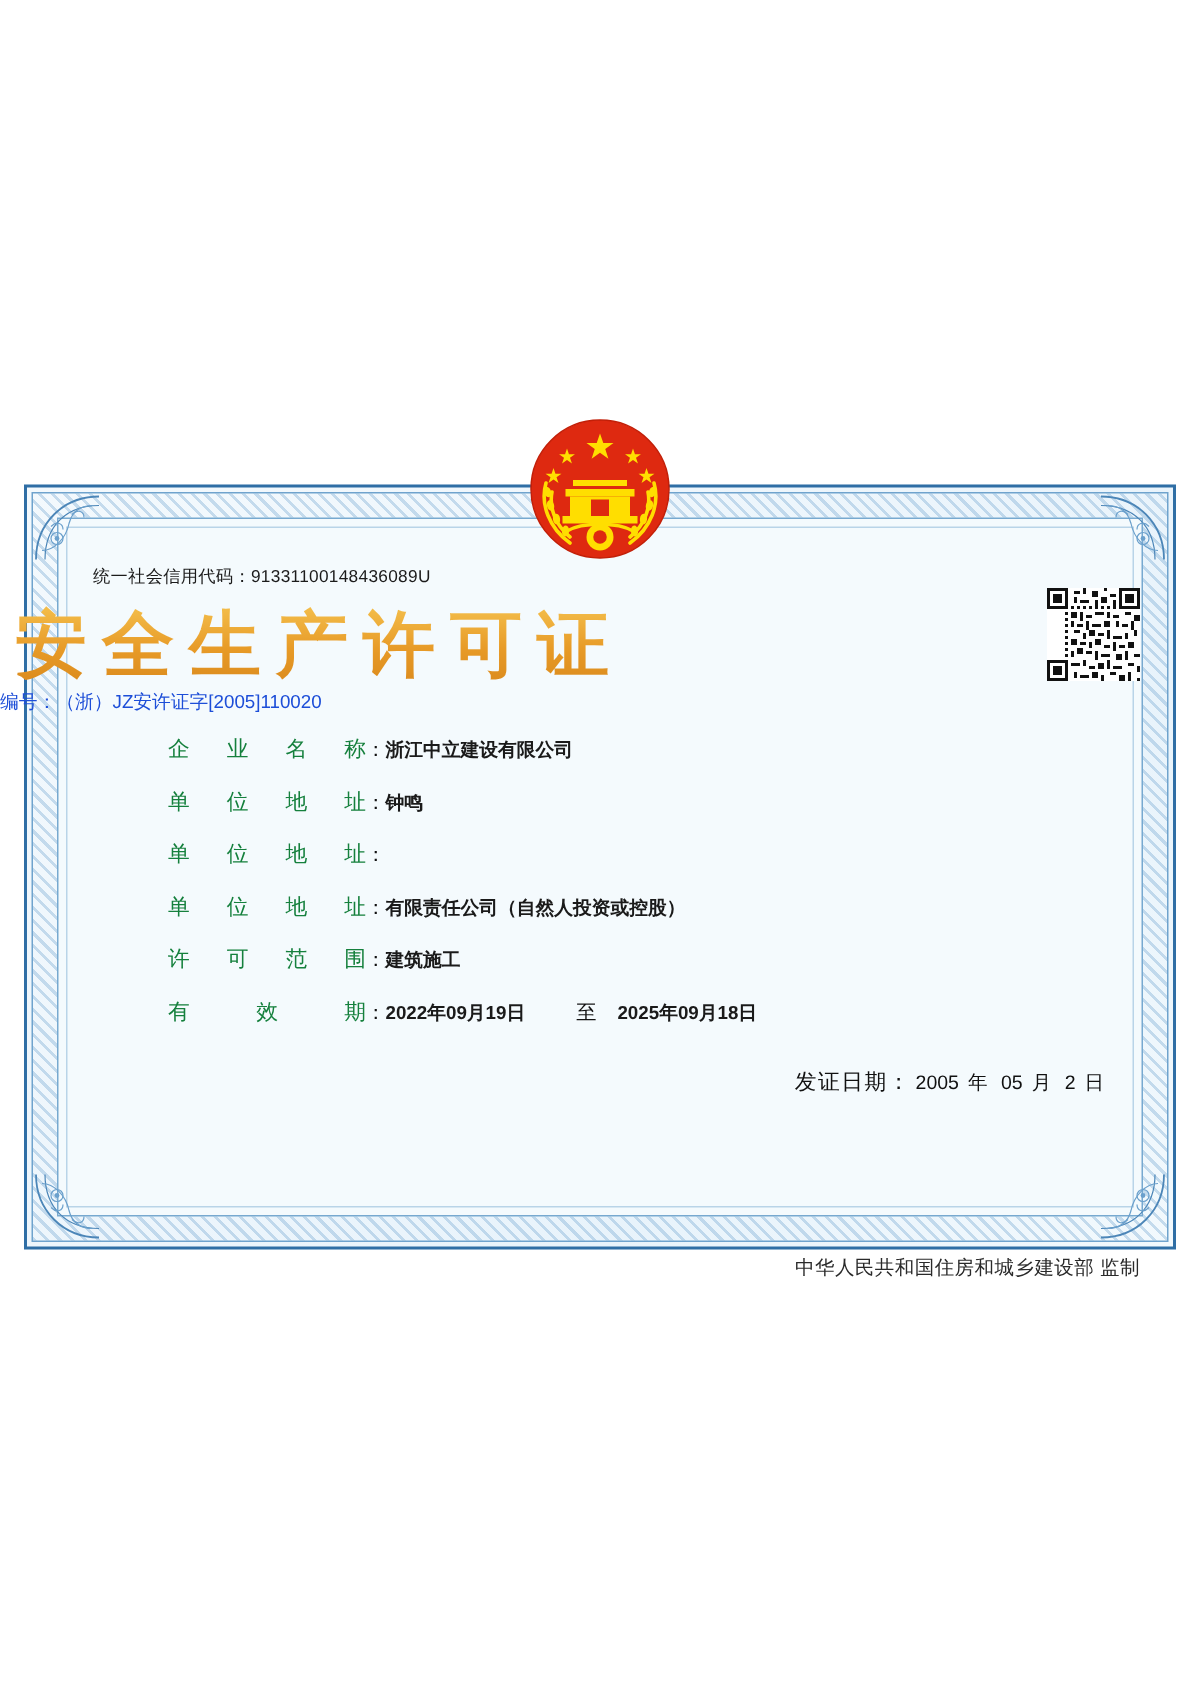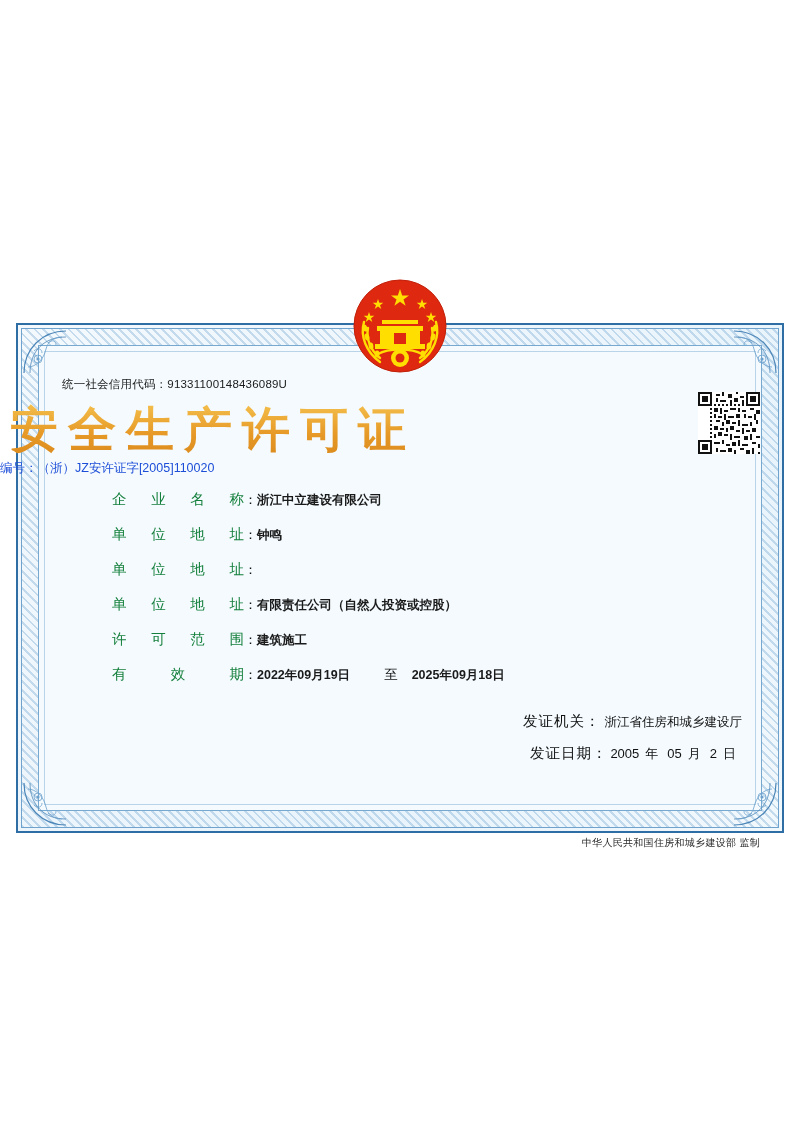--- a/index.html
+++ b/index.html
@@ -196,21 +196,21 @@
     font-size: 12.5px;
     margin-left: 4px;
   }
   .date-row .dnum { font-size: 13px; margin: 1px 3px; }
   .date-row .dunit { font-size: 13px; margin: 0 6px 0 3px; }
 
   .footer-note {
     position: absolute;
     right: 40px;
     top: 836px;
-    font-size: 10px;
+    font-size: 13px;
     color: #2a2a2a;
     letter-spacing: 0.3px;
     white-space: nowrap;
     z-index: 6;
   }
 </style>
 </head>
 <body>
 
 <div id="certificate">
@@ -479,21 +479,18 @@
       </span>
     <span class="field-colon">：</span>
     <span class="field-value">2022年09月19日</span>
     <span class="validity-to">至</span>
     <span class="field-value">2025年09月18日</span>
   </div>
 
 </div>
 
 <div class="issuer-block">
-  <div class="issuer-row">
-    <span class="issuer-label">发证机关：</span><span class="issuer-value">浙江省住房和城乡建设厅</span>
-  </div>
   <div class="issuer-row date-row">
     <span class="issuer-label">发证日期：</span><span class="dnum">2005</span><span class="dunit">年</span><span class="dnum">05</span><span class="dunit">月</span><span class="dnum">2</span><span class="dunit">日</span>
   </div>
 </div>
 
 <div class="footer-note">中华人民共和国住房和城乡建设部 监制</div>
 
 </body></html>

